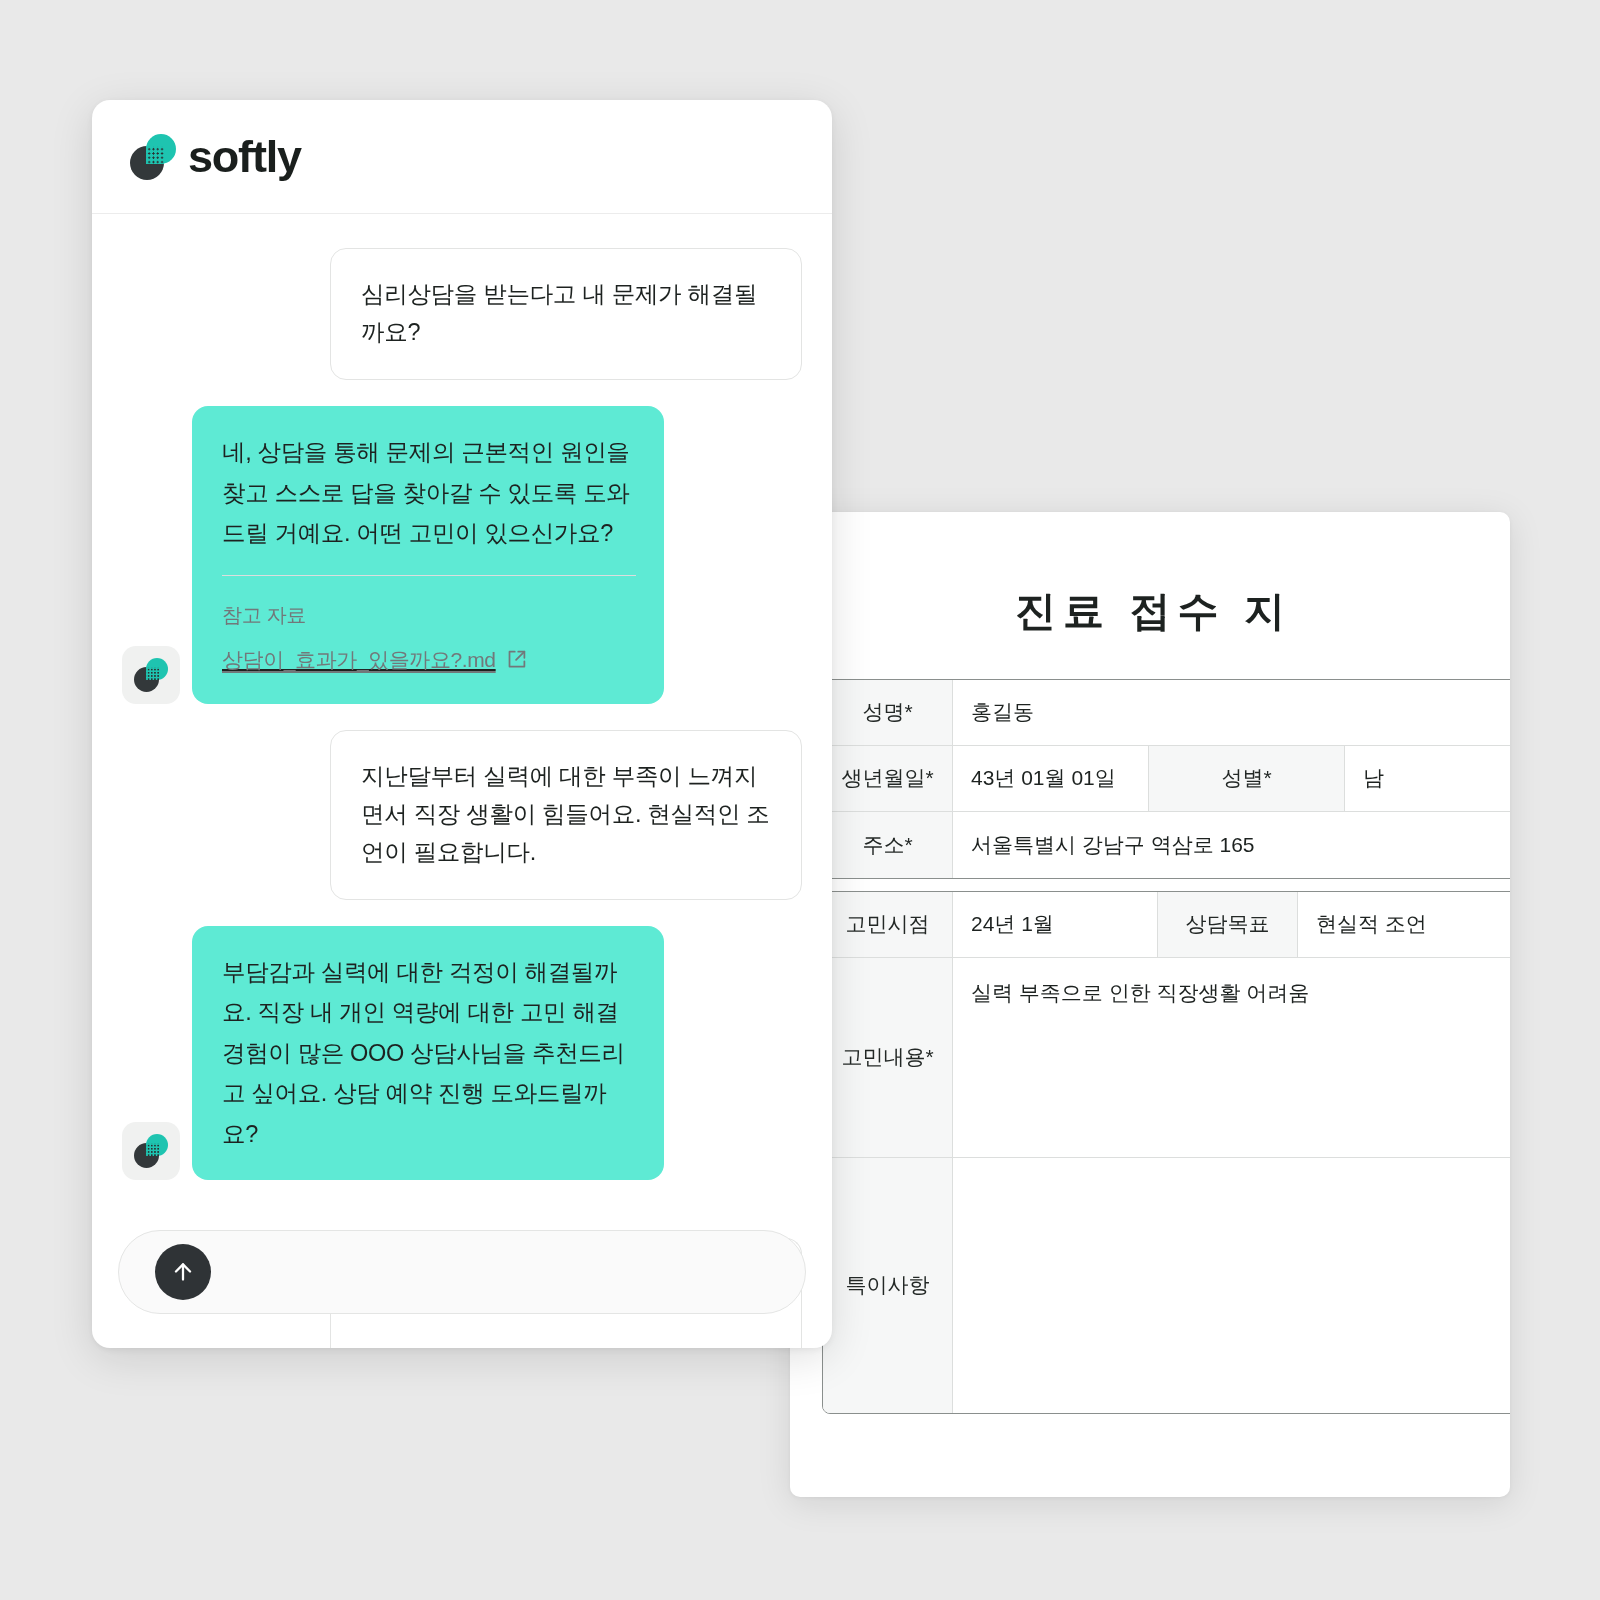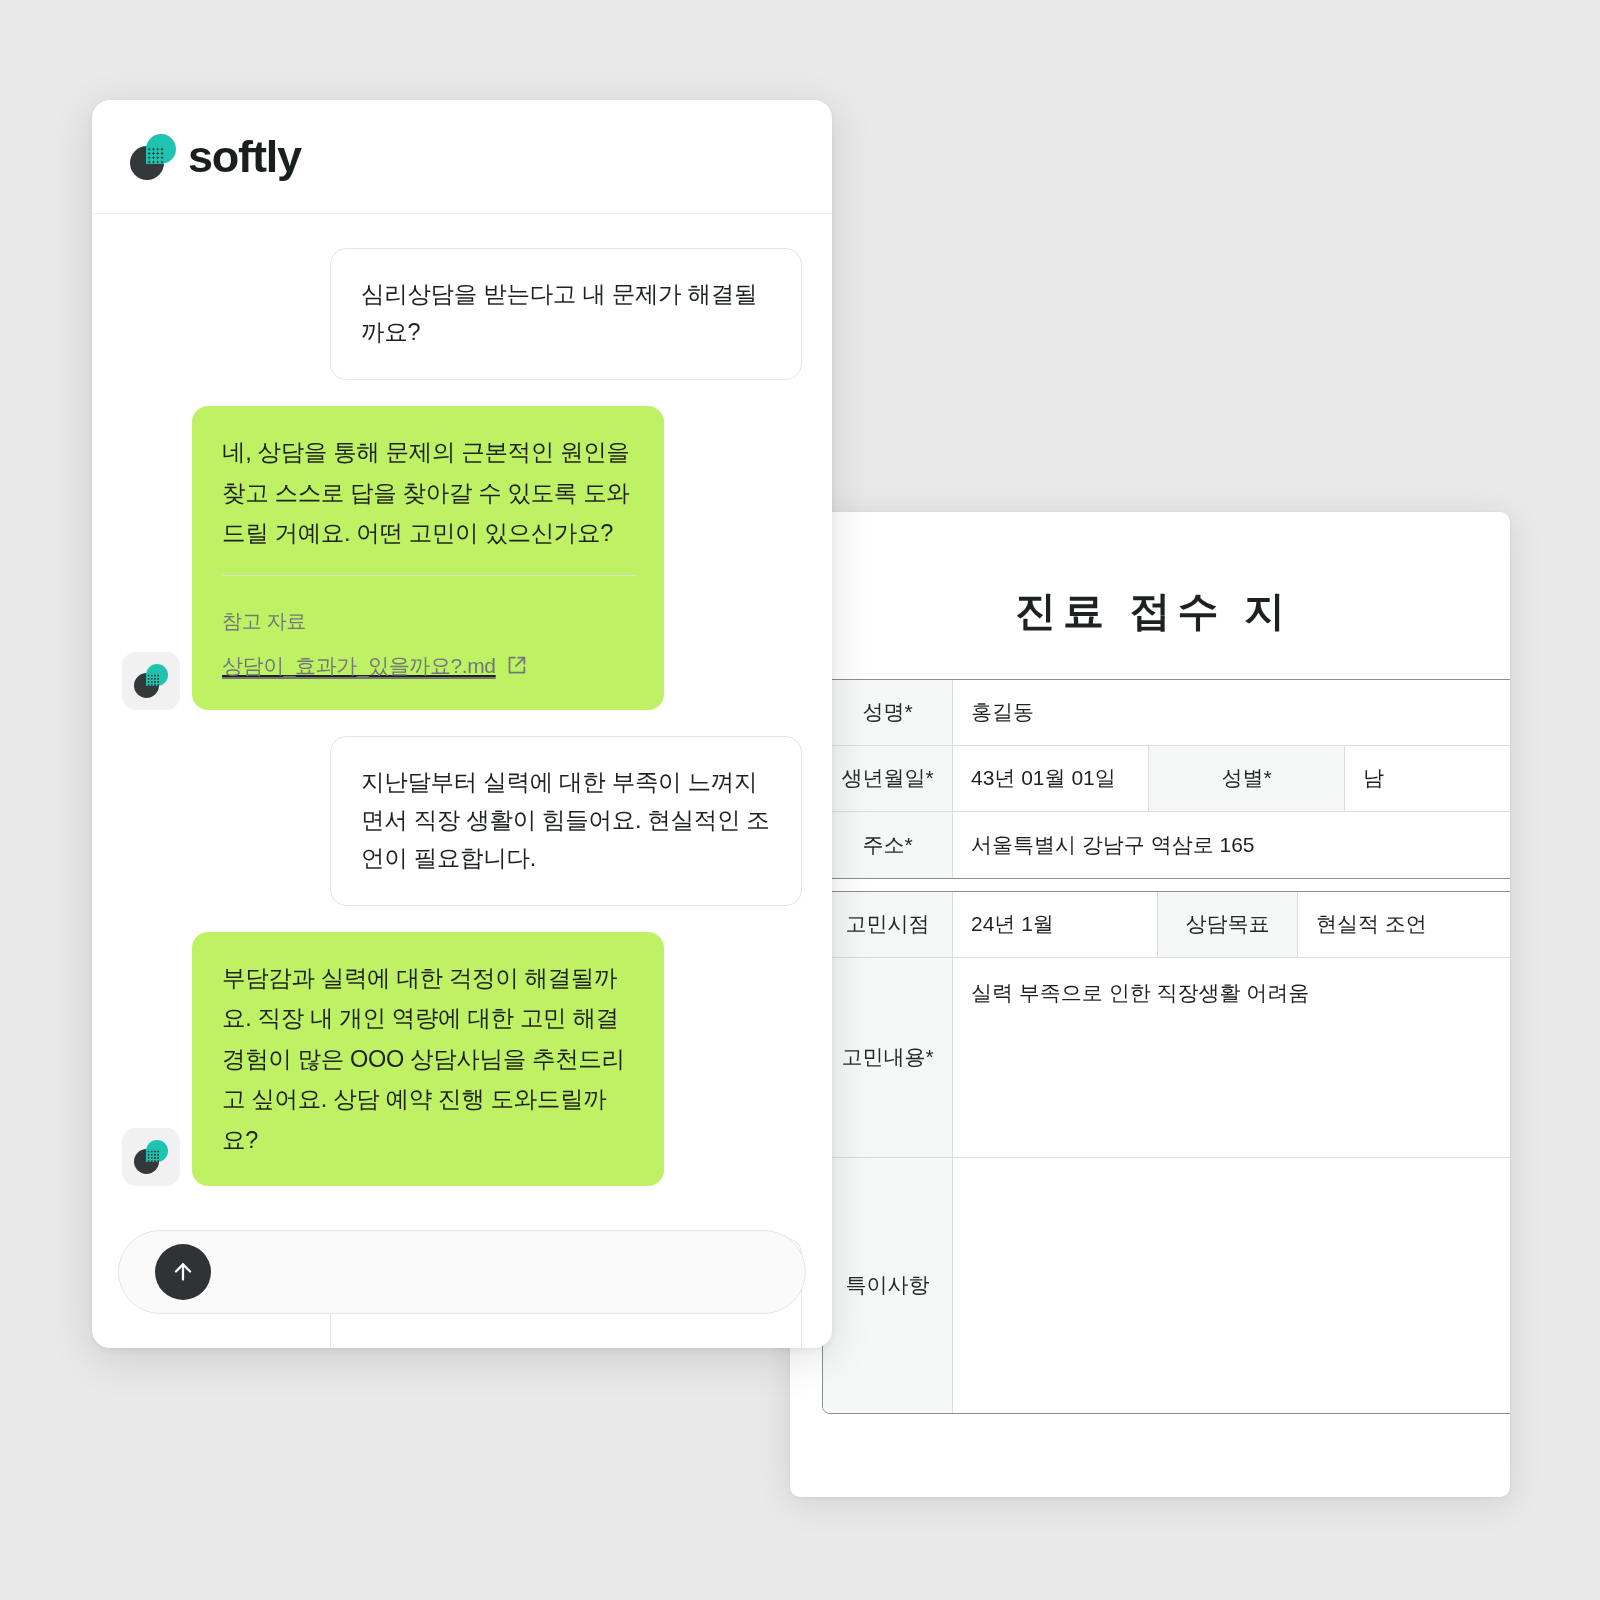--- a/index.html
+++ b/index.html
@@ -173,30 +173,30 @@
     display: flex; align-items: center; justify-content: center;
   }
   .avatar .logo-mark { width: 34px; height: 34px; }
   .avatar .logo-mark .teal { left: 12px; top: 0; width: 22px; height: 22px; }
   .avatar .logo-mark .dark { left: 0; top: 9px; width: 25px; height: 25px; }
   .avatar .logo-mark .dots { left: 12px; top: 9px; width: 13px; height: 13px;
     background-size: 3.2px 3.2px; }
 
   .bubble-bot {
     max-width: 472px;
-    background: #bef264;
+    background: #5eead4;
     border-radius: 16px;
     padding: 26px 28px 26px 30px;
     font-size: 23.5px;
     line-height: 1.72;
     color: #1d2220;
     letter-spacing: -0.35px;
   }
 
-  .ref-block { margin-top: 22px; padding-top: 28px; border-top: 1.3px solid #dcdedd; }
+  .ref-block { margin-top: 22px; padding-top: 22px; border-top: 1.3px solid #dcdedd; }
   .ref-label { font-size: 20px; color: #72787a; margin-bottom: 9px; letter-spacing: -0.3px; }
   .ref-link-row { display: flex; align-items: center; gap: 10px; text-decoration: underline; }
   .ref-link {
     font-size: 21px;
     color: #72787a;
     text-decoration: underline;
     text-underline-offset: 4px;
     letter-spacing: -0.4px;
   }
   .ext-icon { width: 21px; height: 21px; flex: none; display: block; }

